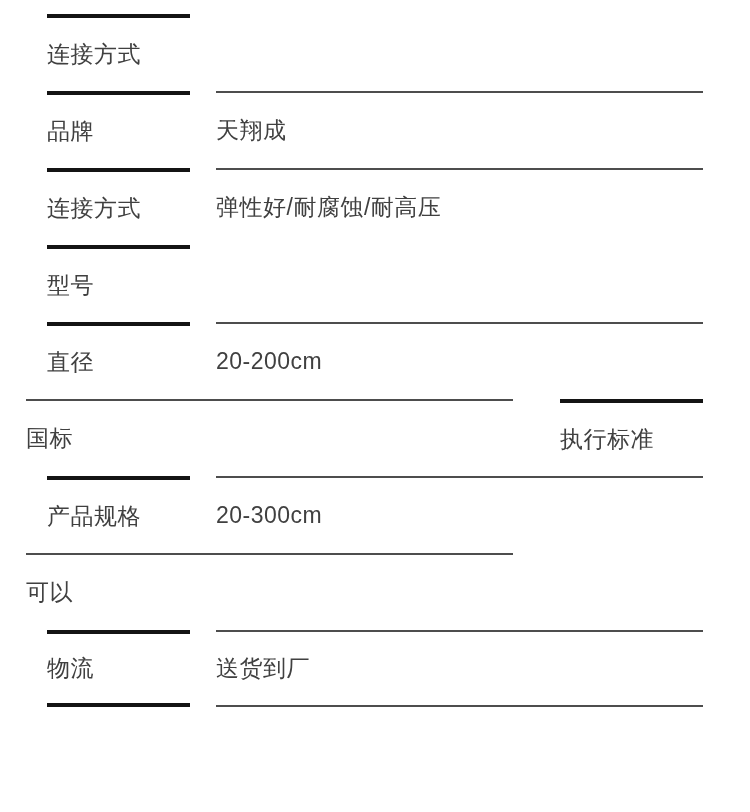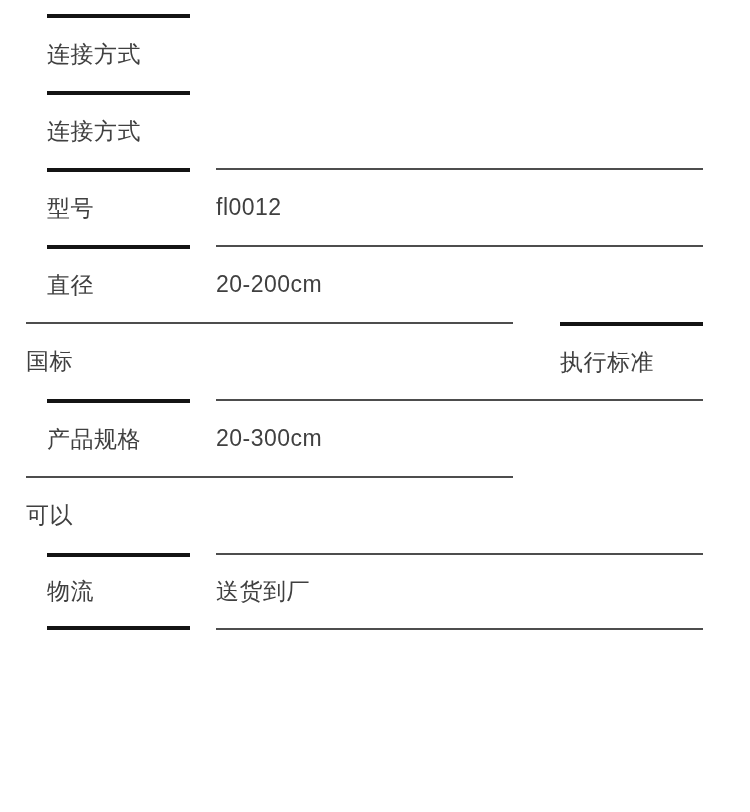--- a/index.html
+++ b/index.html
@@ -46,28 +46,32 @@
 </style>
 </head>
 <body>
 
 <div class="spec-table">
 
   <div class="row">
     <div class="cell label">连接方式</div>
   </div>
 
+  <div class="row">
+    <div class="cell label">品牌</div>
+    <div class="cell value">天翔成</div>
+  </div>
 
   <div class="row">
     <div class="cell label">连接方式</div>
+    <div class="cell value">弹性好/耐腐蚀/耐高压</div>
   </div>
 
   <div class="row">
     <div class="cell label">型号</div>
-    <div class="cell value">fl0012</div>
   </div>
 
   <div class="row">
     <div class="cell label">直径</div>
     <div class="cell value">20-200cm</div>
   </div>
 
   <div class="row">
     <div class="cell value">国标</div>
     <div class="cell label">执行标准</div>

